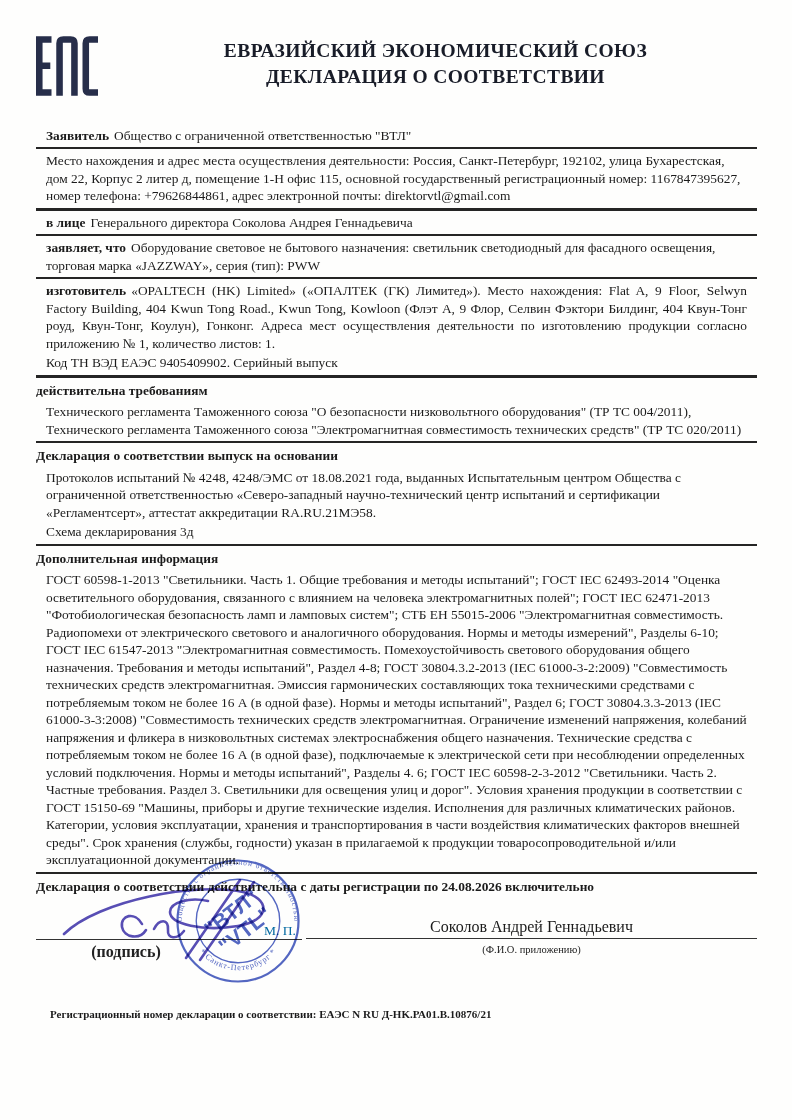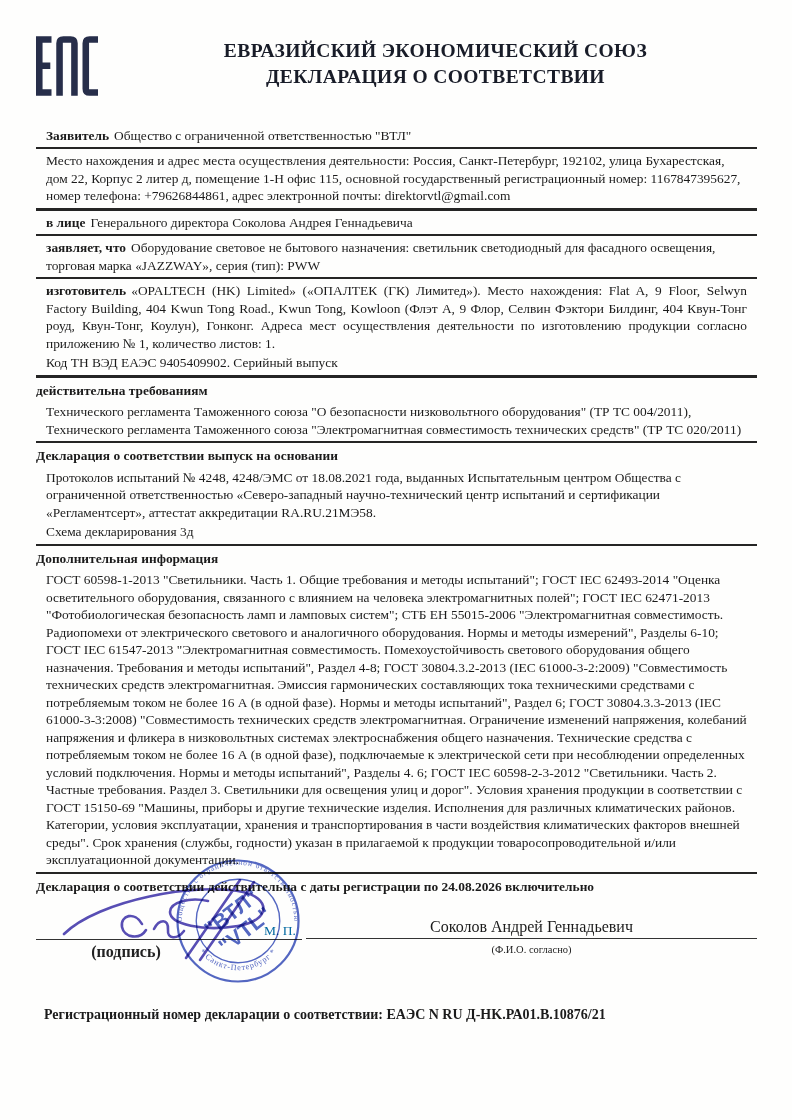--- a/index.html
+++ b/index.html
@@ -25,21 +25,21 @@
   .just{text-align:justify;}
   .sig-row{position:relative;height:95px;margin-top:2px;}
   .sign-line{position:absolute;left:0;top:40px;width:266px;border-top:1.5px solid #333;}
   .sign-caption{position:absolute;left:0;top:44px;width:180px;text-align:center;font-size:16px;color:#222;font-weight:bold;}
   .mp{position:absolute;left:228px;top:23px;font-size:13.5px;color:#0369a1;}
   .name-block{position:absolute;left:270px;right:0;top:18px;}
   .name{text-align:center;line-height:20px;padding-bottom:1px;border-bottom:1.5px solid #333;font-size:16px;}
   .name-caption{text-align:center;font-size:10.5px;padding-top:2px;color:#222;}
   .sig-svg{position:absolute;left:22px;top:-27px;mix-blend-mode:multiply;}
   .stamp-svg{position:absolute;left:127px;top:-53px;mix-blend-mode:multiply;opacity:.9;}
-  .reg{font-weight:bold;font-size:14px;margin:8px;}
+  .reg{font-weight:bold;font-size:11px;margin:14px;}
   .reg-1{margin-top:12px;}
   .reg-2{margin-top:11px;}
 </style>
 </head>
 <body>
 
 <div class="page">
 
   <div class="hdr">
     <div class="eac">
@@ -90,21 +90,21 @@
 
   <div class="sig-row">
 
     <div class="sign-line"></div>
     <div class="sign-caption">(подпись)</div>
 
     <div class="mp">М. П.</div>
 
     <div class="name-block">
       <div class="name">Соколов Андрей Геннадьевич</div>
-      <div class="name-caption">(Ф.И.О. согласно)</div>
+      <div class="name-caption">(Ф.И.О. приложению)</div>
     </div>
 
     <svg class="sig-svg" width="215" height="90" viewBox="0 0 215 90">
       <g fill="none" stroke="#4a3fb0" stroke-width="2.6" stroke-linecap="round" opacity="0.92">
         <path d="M6,62 C40,28 140,10 185,20 C212,26 214,48 180,54 C145,60 112,52 112,40 C112,30 132,25 150,29"></path>
         <path d="M84,52 c-7,-13 -22,-9 -20,3 c2,11 18,13 24,3"></path>
         <path d="M96,57 c5,-10 15,-11 14,1 c-1,9 9,10 16,1"></path>
         <path d="M128,86 L182,8"></path>
         <path d="M142,88 L196,10"></path>
       </g>

